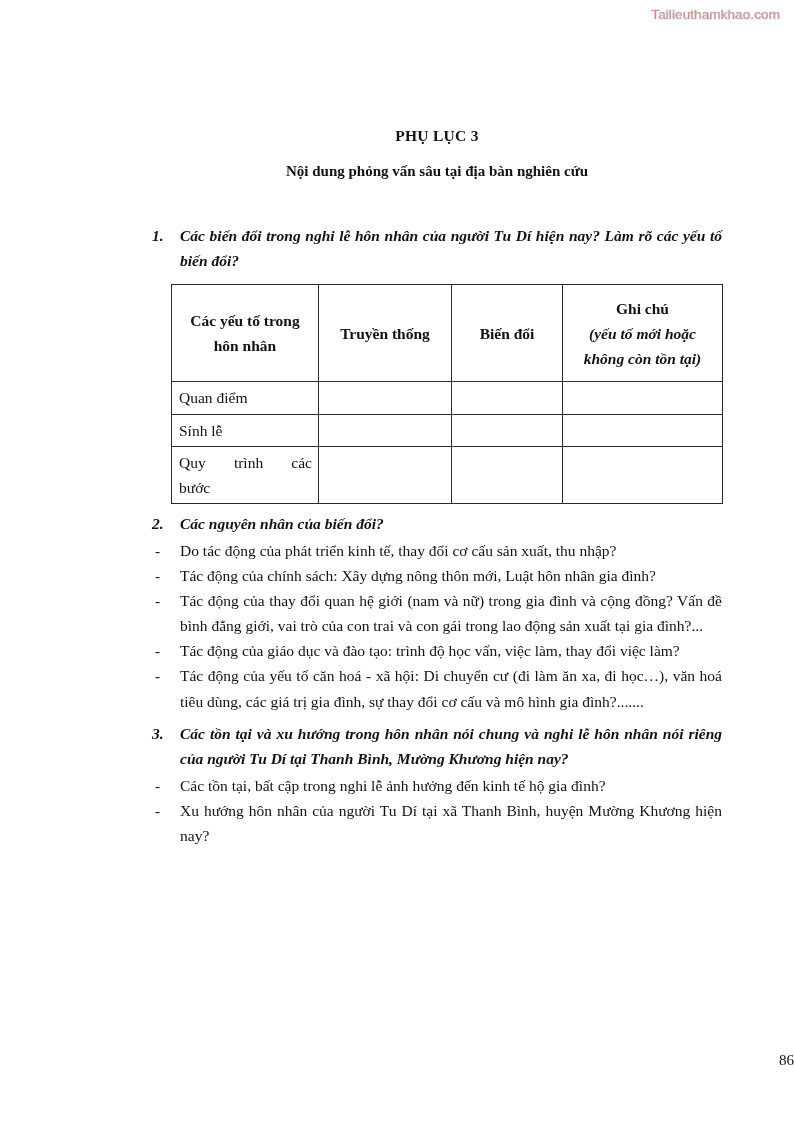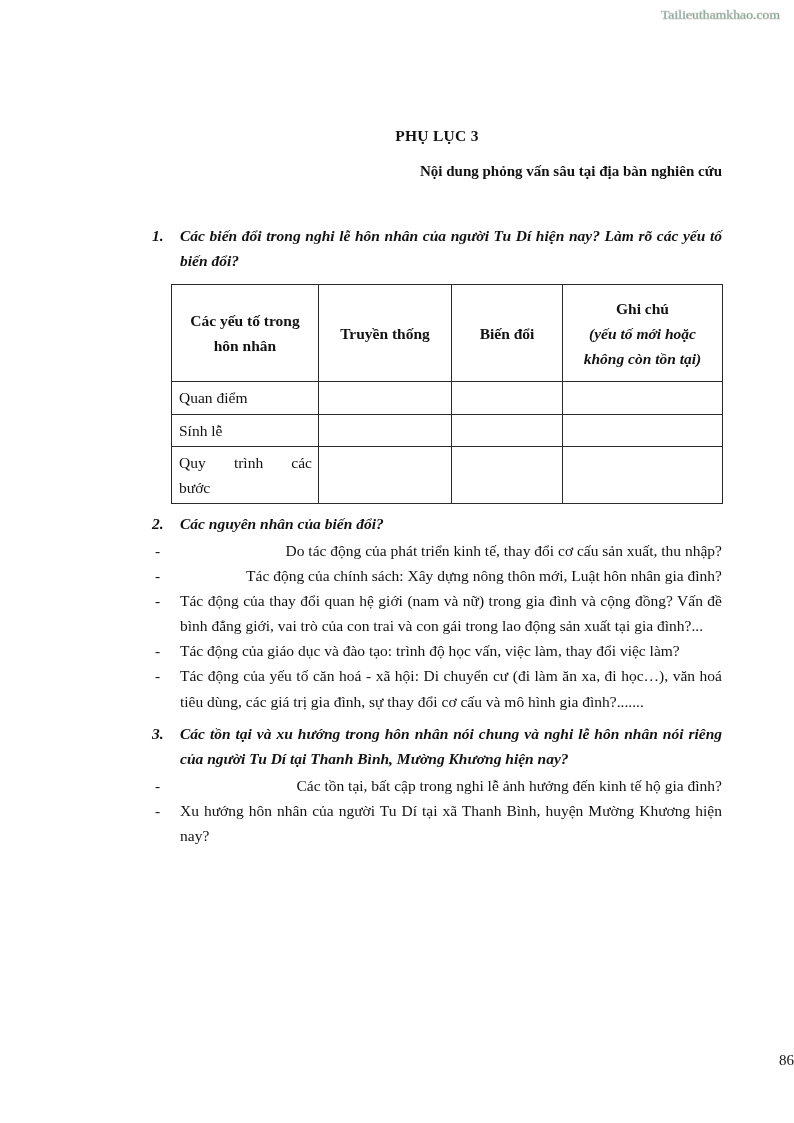--- a/index.html
+++ b/index.html
@@ -22,24 +22,24 @@
     position: absolute;
     inset: 0;
     background: #ffffff;
   }
 
   
   .watermark {
     position: absolute;
     top: 7px;
     right: 14px;
-    font-family: Liberation Serif, serif;
+    font-family: Liberation Sans, sans-serif;
     font-size: 13.5px;
     letter-spacing: 0.1px;
-    color: #15803d;
+    color: #ef4444;
     -webkit-text-stroke: 0.7px #c2c2c2;
     text-shadow: 0 0 1px #cfcfcf;
     opacity: 0.95;
     user-select: none;
   }
 
   
   .content {
     position: absolute;
     left: 152px;
@@ -49,21 +49,21 @@
 
   .doc-title {
     text-align: center;
     font-weight: bold;
     font-size: 15.5px;
     letter-spacing: 0.3px;
     margin: 0;
     line-height: 1.35;
   }
   .doc-subtitle {
-    text-align: right;
+    text-align: center;
     font-weight: bold;
     font-size: 15px;
     margin: 14px 0 0 0;
     line-height: 1.35;
   }
 
   
   .q-item {
     display: flex;
     align-items: flex-start;
@@ -94,21 +94,21 @@
   .b-dash {
     flex: 0 0 28px;
     padding-left: 3px;
     box-sizing: border-box;
   }
   .b-text {
     flex: 1 1 auto;
     text-align: justify;
     text-justify: inter-word;
   }
-  .b-text.nojust { text-align: right; }
+  .b-text.nojust { text-align: left; }
 
   
   .tbl-wrap {
     margin: 11px 0 0 19px;
     width: 551px;
   }
   table.matrix {
     border-collapse: collapse;
     width: 551px;
     table-layout: fixed;

